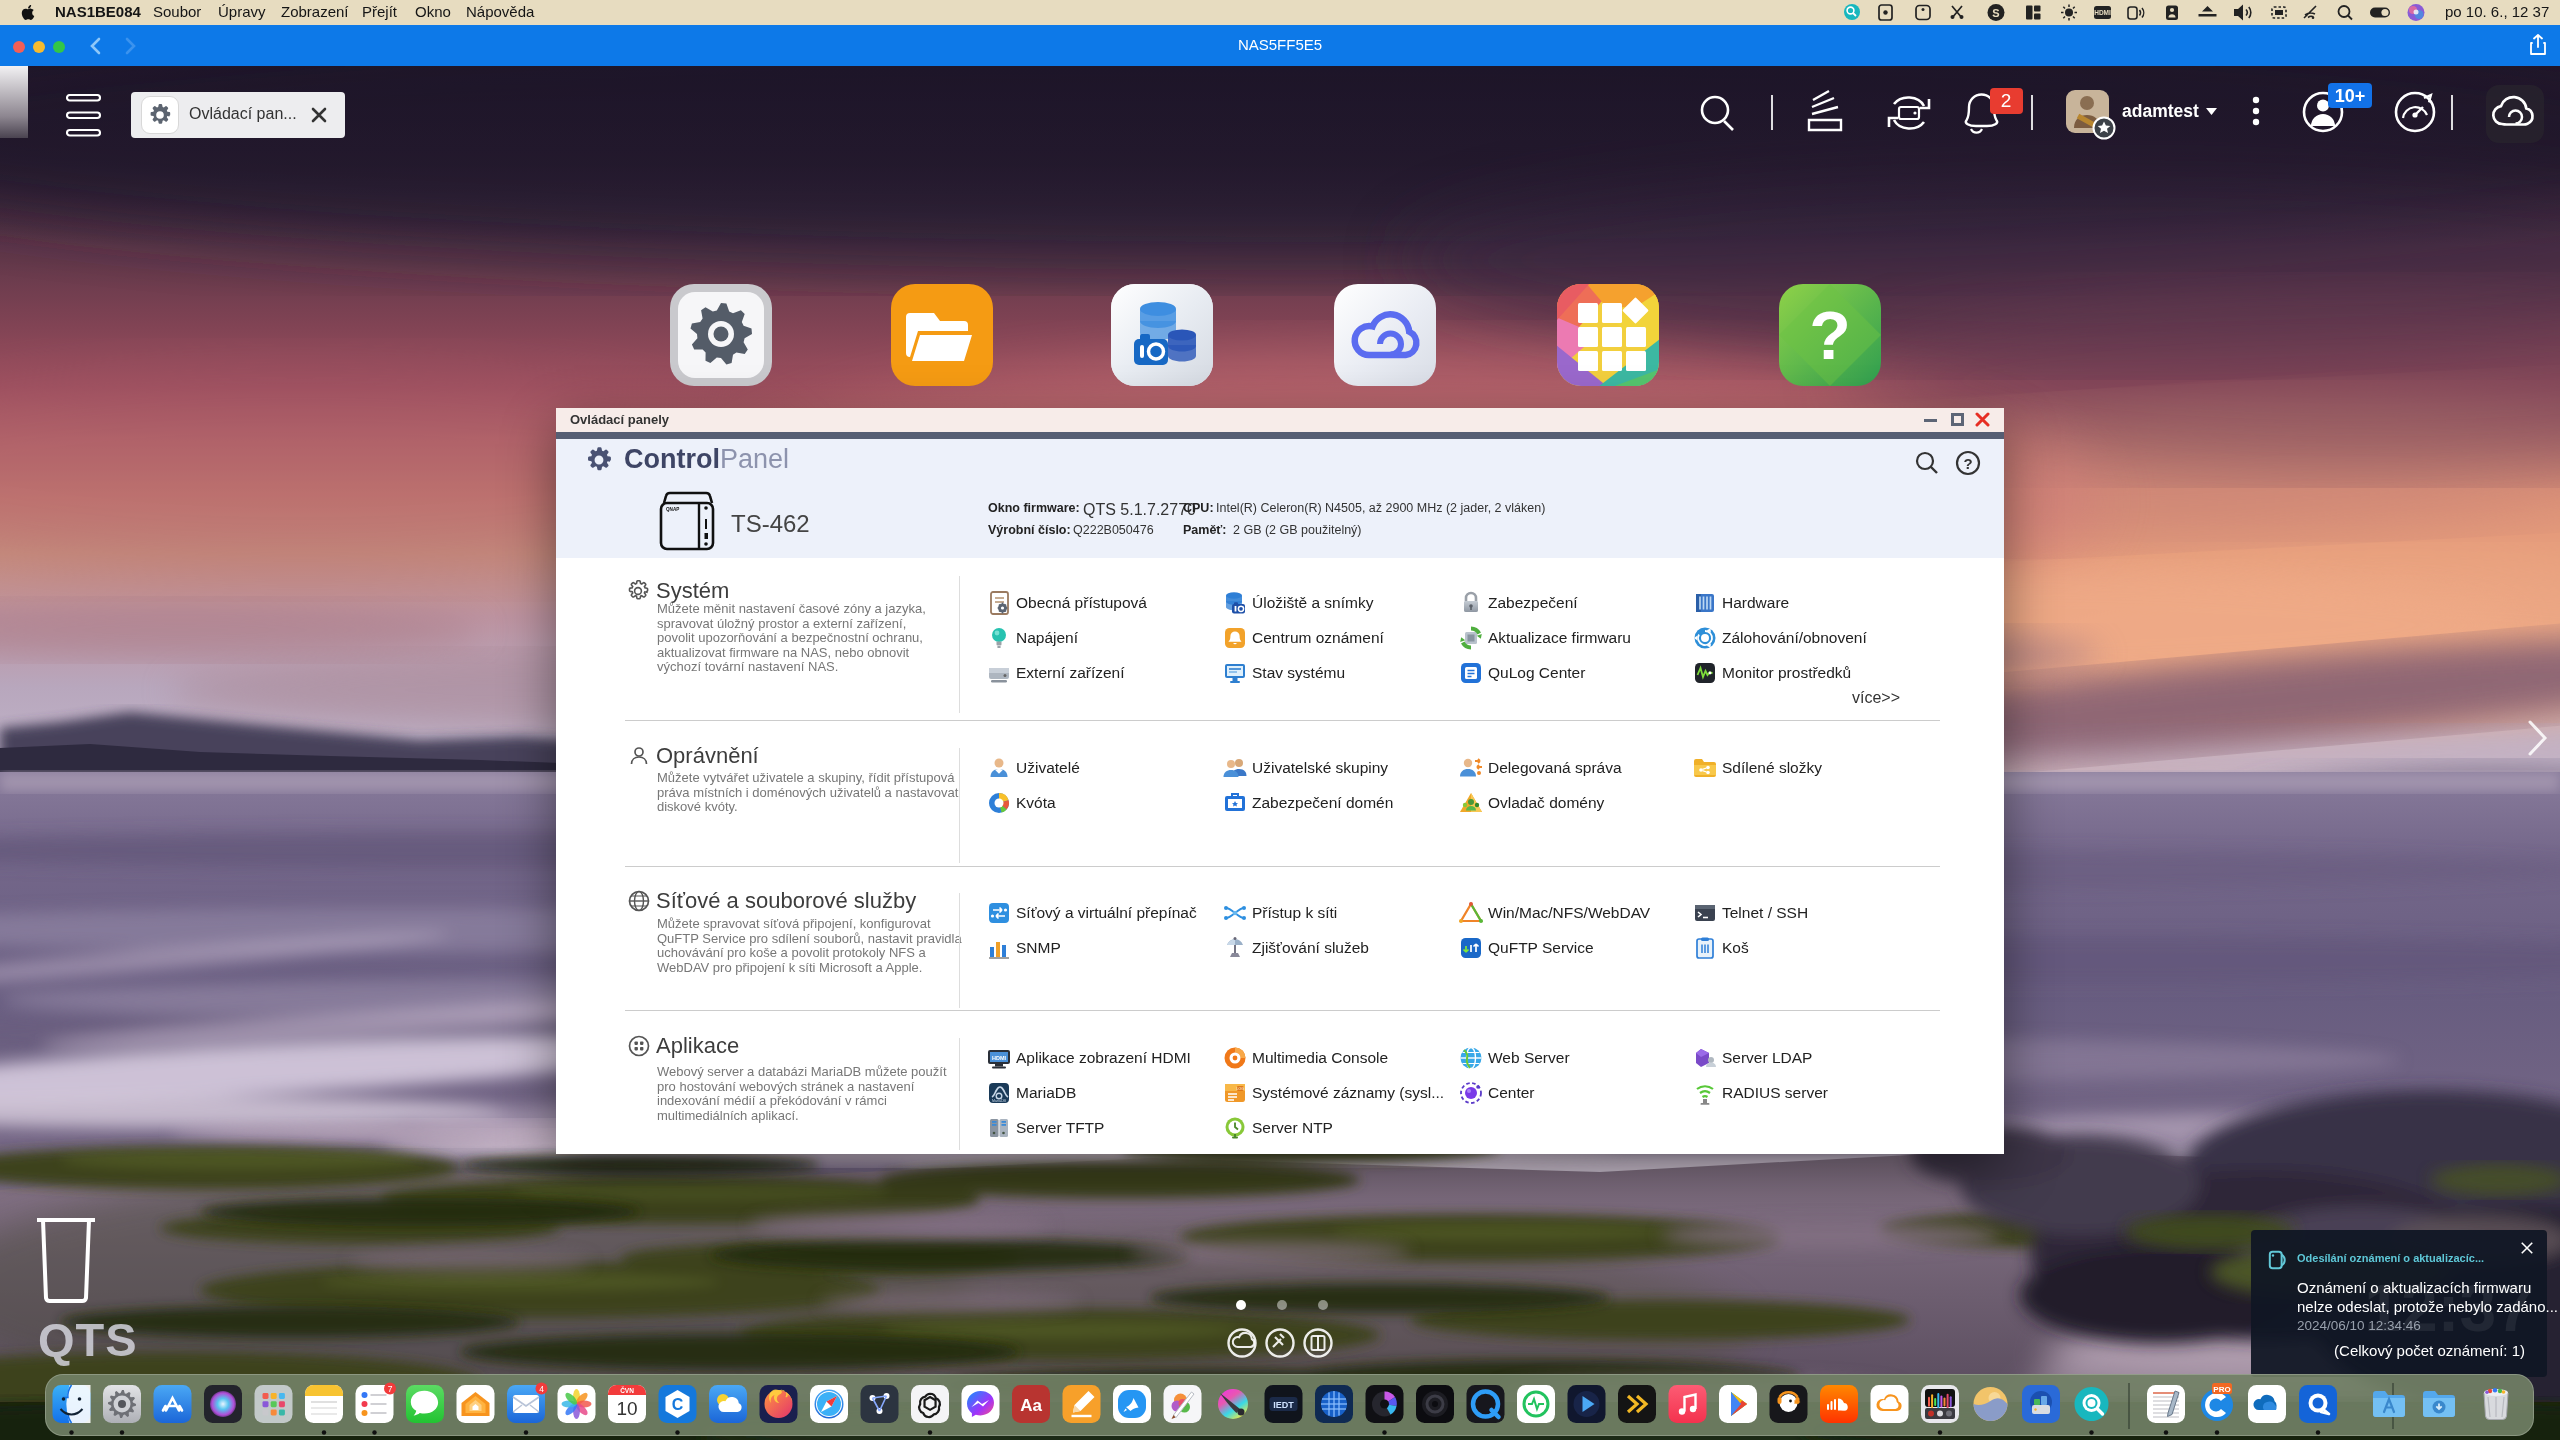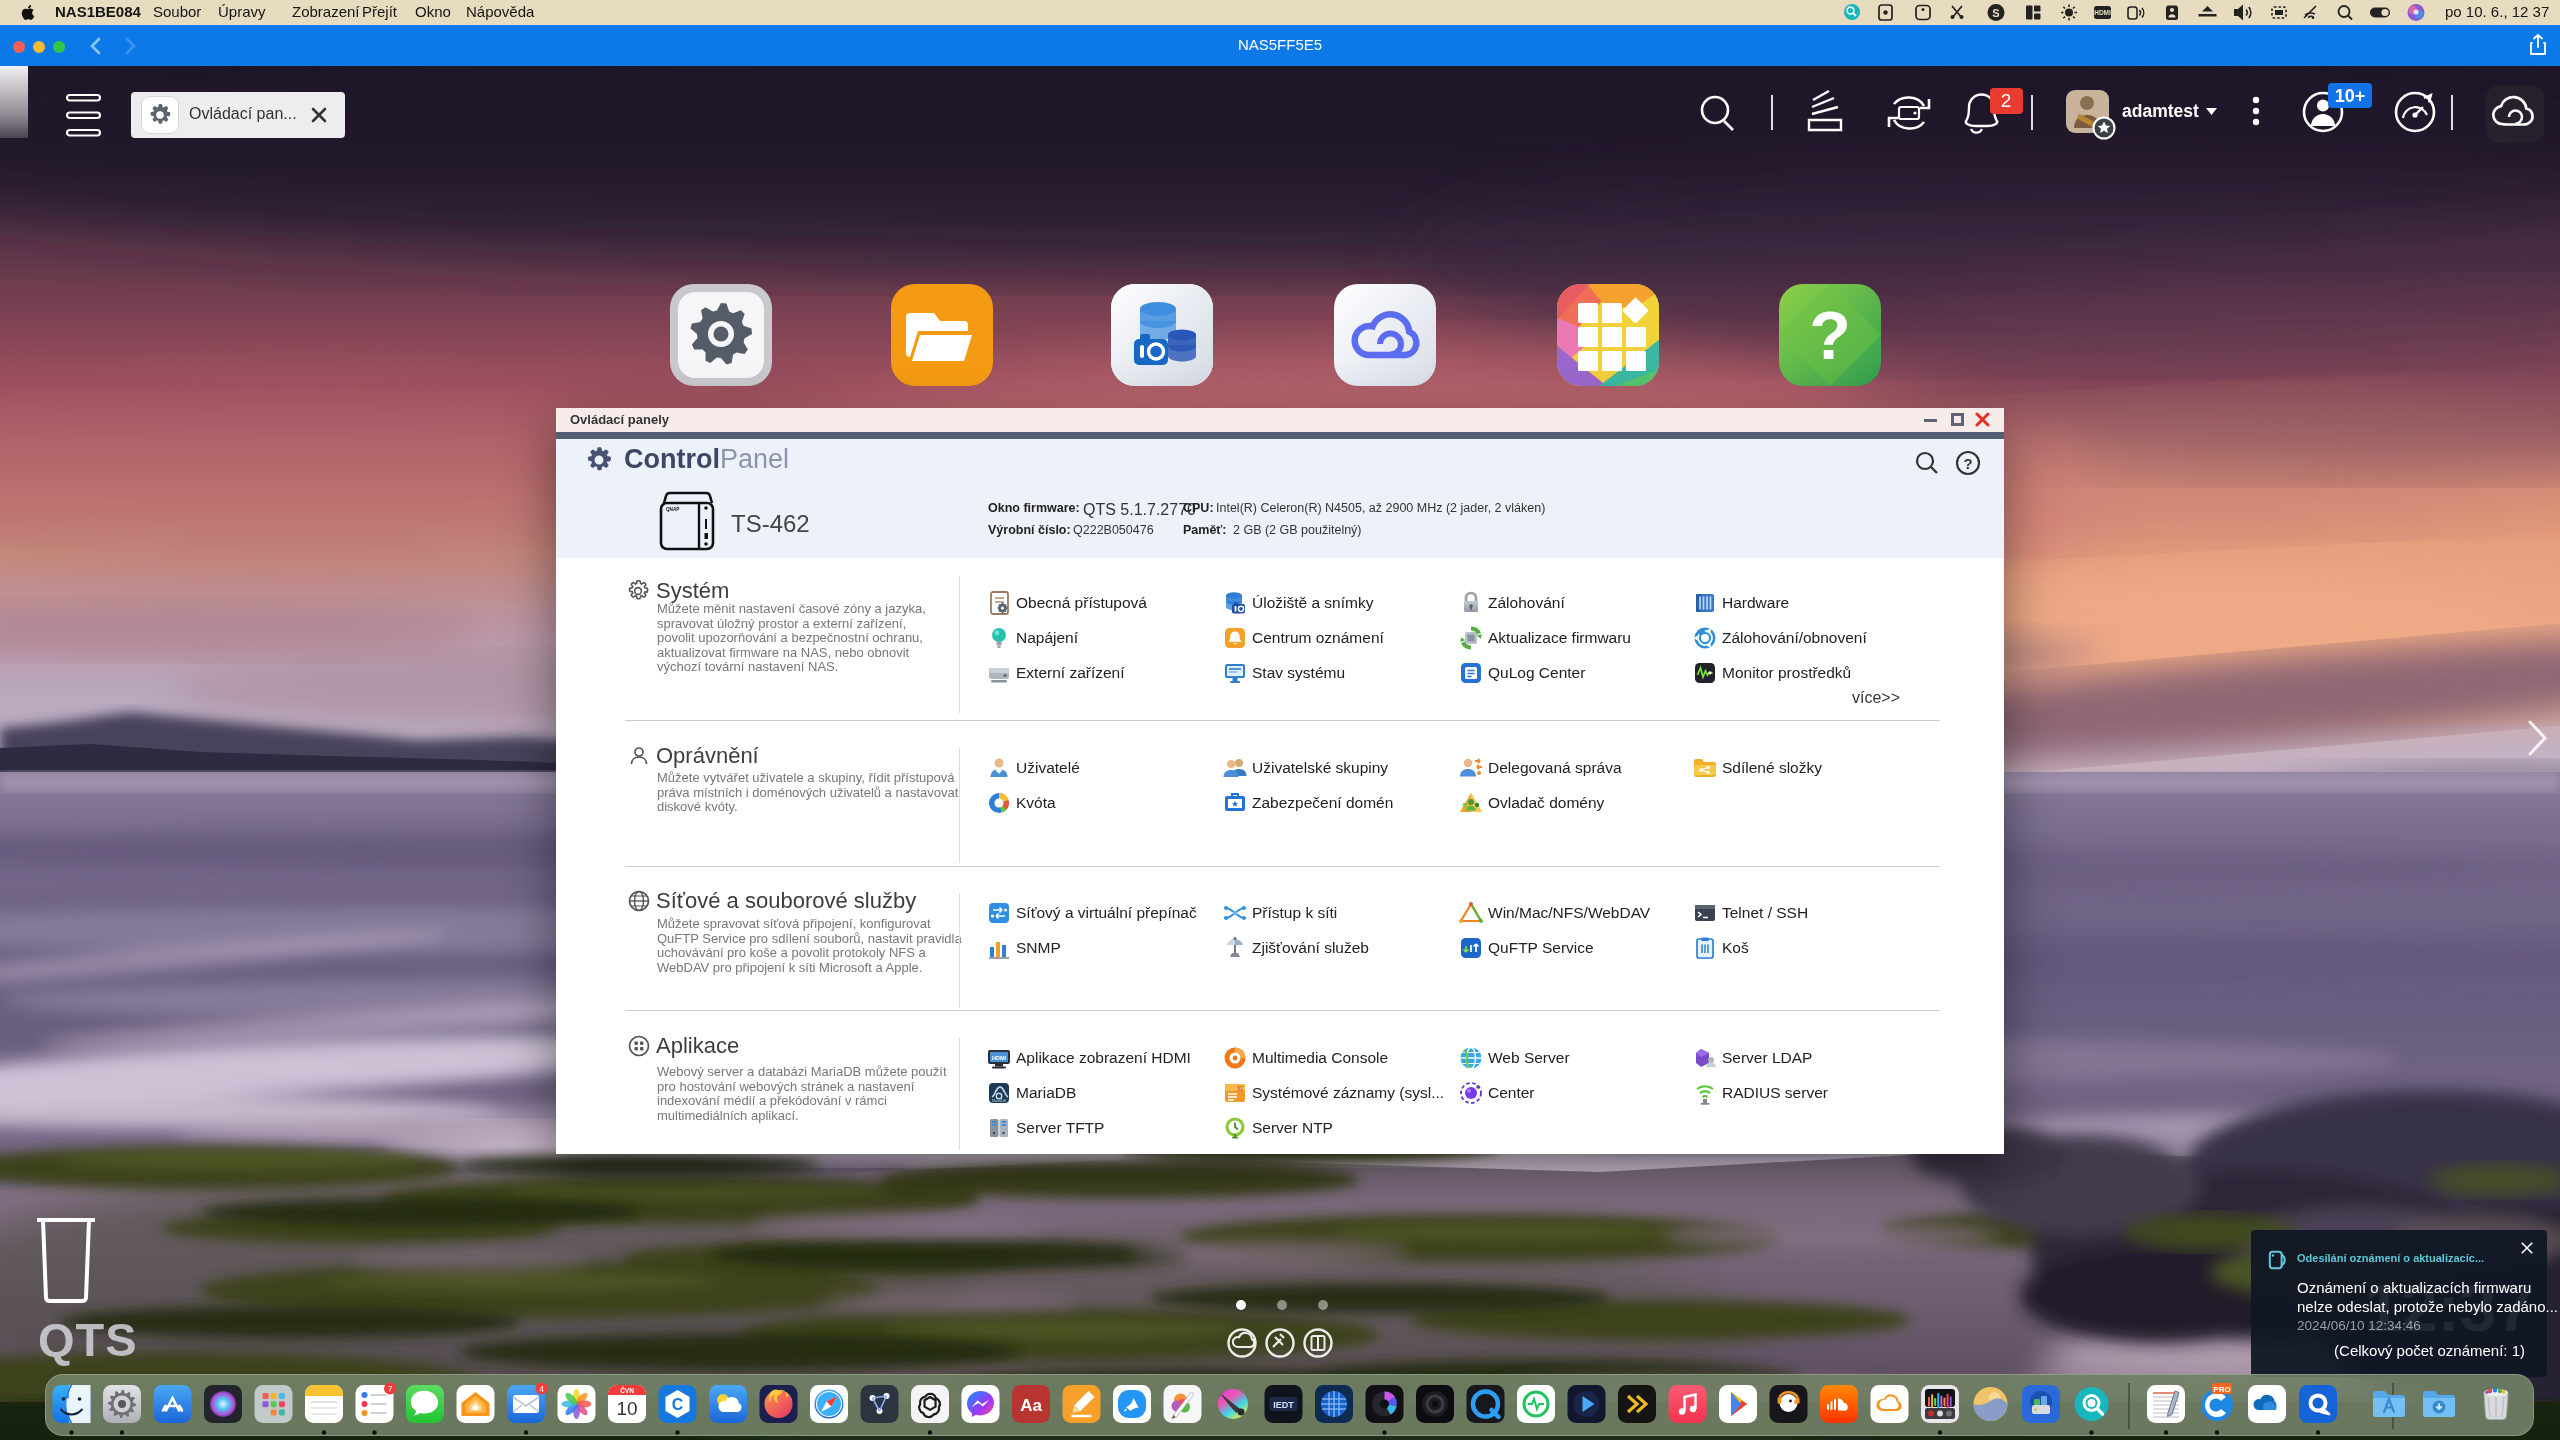--- a/index.html
+++ b/index.html
@@ -202,21 +202,21 @@
 <div class="abs" style="left:0;top:66px;width:28px;height:72px;background:linear-gradient(180deg,#f2f1f3,#8d8690 70%,#4a4350);z-index:8"></div>
 
 
 <div id="menubar">
   <svg class="mi" style="left:21px;top:3.5px" width="14" height="17" viewBox="0 0 384 512">
         <path fill="#111" d="M318.7 268.7c-.2-36.7 16.4-64.4 50-84.8-18.8-26.9-47.2-41.7-84.7-44.6-35.5-2.8-74.3 20.7-88.5 20.7-15 0-49.4-19.7-76.4-19.7C63.3 141.2 4 184.8 4 273.5q0 39.3 14.4 81.2c12.8 36.7 59 126.7 107.2 125.2 25.2-.6 43-17.9 75.8-17.9 31.8 0 48.3 17.9 76.4 17.9 48.6-.7 90.4-82.5 102.6-119.3-65.2-30.7-61.7-90-61.7-91.9zm-56.6-164.2c27.3-32.4 24.8-61.9 24-72.5-24.1 1.4-52 16.4-67.9 34.9-17.5 19.8-27.8 44.3-25.6 71.9 26.1 2 49.9-11.4 69.5-34.3z"></path>
       </svg>
   <span class="mi" style="left:55px;font-weight:bold">NAS1BE084</span>
   <span class="mi" style="left:153px">Soubor</span>
   <span class="mi" style="left:218px">Úpravy</span>
-  <span class="mi" style="left:292px">Zobrazení</span>
+  <span class="mi" style="left:281px">Zobrazení</span>
   <span class="mi" style="left:362px">Přejít</span>
   <span class="mi" style="left:415px">Okno</span>
   <span class="mi" style="left:466px">Nápověda</span>
   <span class="mi" style="left:2445px;font-size:15px">po 10. 6., 12 37</span>
 </div>
 
 
 <svg class="abs" style="left:1836px;top:2px;z-index:61" width="600" height="21" viewBox="0 0 600 21">
 <g>
 <circle cx="16" cy="10" r="8" fill="#18b7be"></circle>
@@ -546,21 +546,21 @@
           <rect x="6" y="11" width="14" height="11" rx="2" fill="url(#lockg)"></rect>
           <defs>
             <linearGradient id="lockg" x1="0" y1="0" x2="0" y2="1">
               <stop offset="0" stop-color="#c5ccd4"></stop>
               <stop offset="1" stop-color="#8f97a2"></stop>
             </linearGradient>
           </defs>
           <circle cx="13" cy="16" r="1.8" fill="#5a6068"></circle>
           <rect x="12.2" y="16.5" width="1.6" height="3.5" fill="#5a6068"></rect>
         </svg>
-  <span class="item" style="left:932px;top:186px">Zálohování</span>
+  <span class="item" style="left:932px;top:186px">Zabezpečení</span>
   <svg class="abs" style="left:1136px;top:182px" width="26" height="26" viewBox="0 0 26 26">
           <rect x="4" y="4" width="18" height="18" rx="2" fill="#3a76c8"></rect>
           <rect x="4" y="4" width="5" height="18" fill="#2a5fa8"></rect>
           <g stroke="#bcd8f2" stroke-width="1.7">
             <line x1="8" y1="6.5" x2="8" y2="19.5"></line>
             <line x1="11.5" y1="6.5" x2="11.5" y2="19.5"></line>
             <line x1="15" y1="6.5" x2="15" y2="19.5"></line>
             <line x1="18.5" y1="6.5" x2="18.5" y2="19.5"></line>
           </g>
         </svg>

